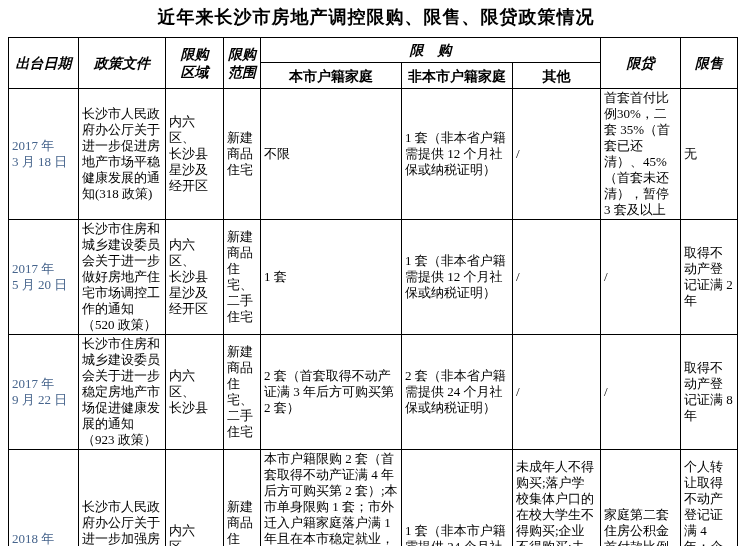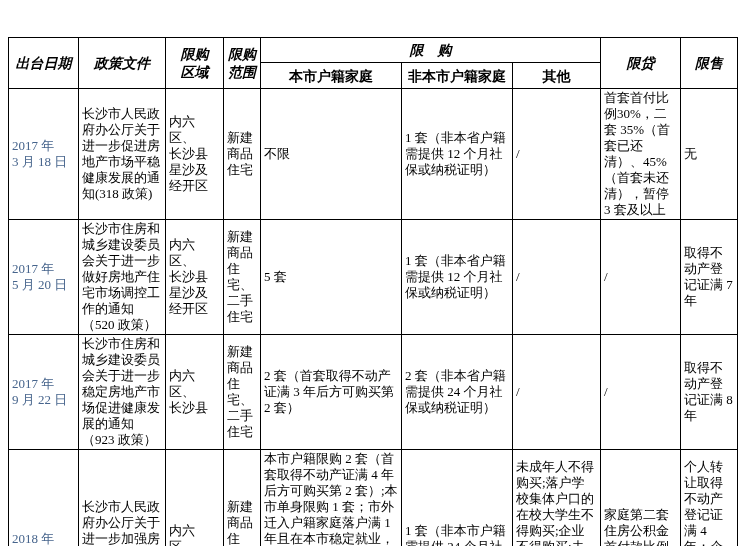--- a/index.html
+++ b/index.html
@@ -53,20 +53,21 @@
   td.c-pre{white-space:pre-line;}
   td.c-left{text-align:left;}
   th.h-pre{white-space:pre-line;line-height:20px;}
   tr.hdr-group{height:25px;font-style:italic;}
   tr.hdr-sub{height:26px;padding-left:36px;}
 </style>
 </head>
 <body>
 
 <div class="page">
+  <h1 class="title">近年来长沙市房地产调控限购、限售、限贷政策情况</h1>
 
   <table class="policy">
     <colgroup>
       <col style="width:70px">
         <col style="width:87px">
         <col style="width:58px">
       <col style="width:37px">
         <col style="width:141px">
         <col style="width:111px">
       <col style="width:88px">
@@ -115,25 +116,25 @@
       <td class="c-left">长沙市住房和城乡建设委员会关于进一步做好房地产住宅市场调控工作的通知（520 政策）</td>
       <td class="c-center c-pre">内六区、
 长沙县
 星沙及
 经开区</td>
       <td class="c-center c-pre">新建
 商品
 住宅、
 二手
 住宅</td>
-      <td class="c-left">5 套</td>
+      <td class="c-left">1 套</td>
       <td class="c-left">1 套（非本省户籍需提供 12 个月社保或纳税证明）</td>
       <td class="c-left">/</td>
       <td class="c-left">/</td>
-      <td class="c-left">取得不动产登记证满 7 年</td>
+      <td class="c-left">取得不动产登记证满 2 年</td>
     </tr>
 
     <tr style="height:94px">
       <td class="c-date">2017 年
 9 月 22 日</td>
       <td class="c-left">长沙市住房和城乡建设委员会关于进一步稳定房地产市场促进健康发展的通知（923 政策）</td>
       <td class="c-center c-pre">内六区、
 长沙县</td>
       <td class="c-center c-pre">新建
 商品

